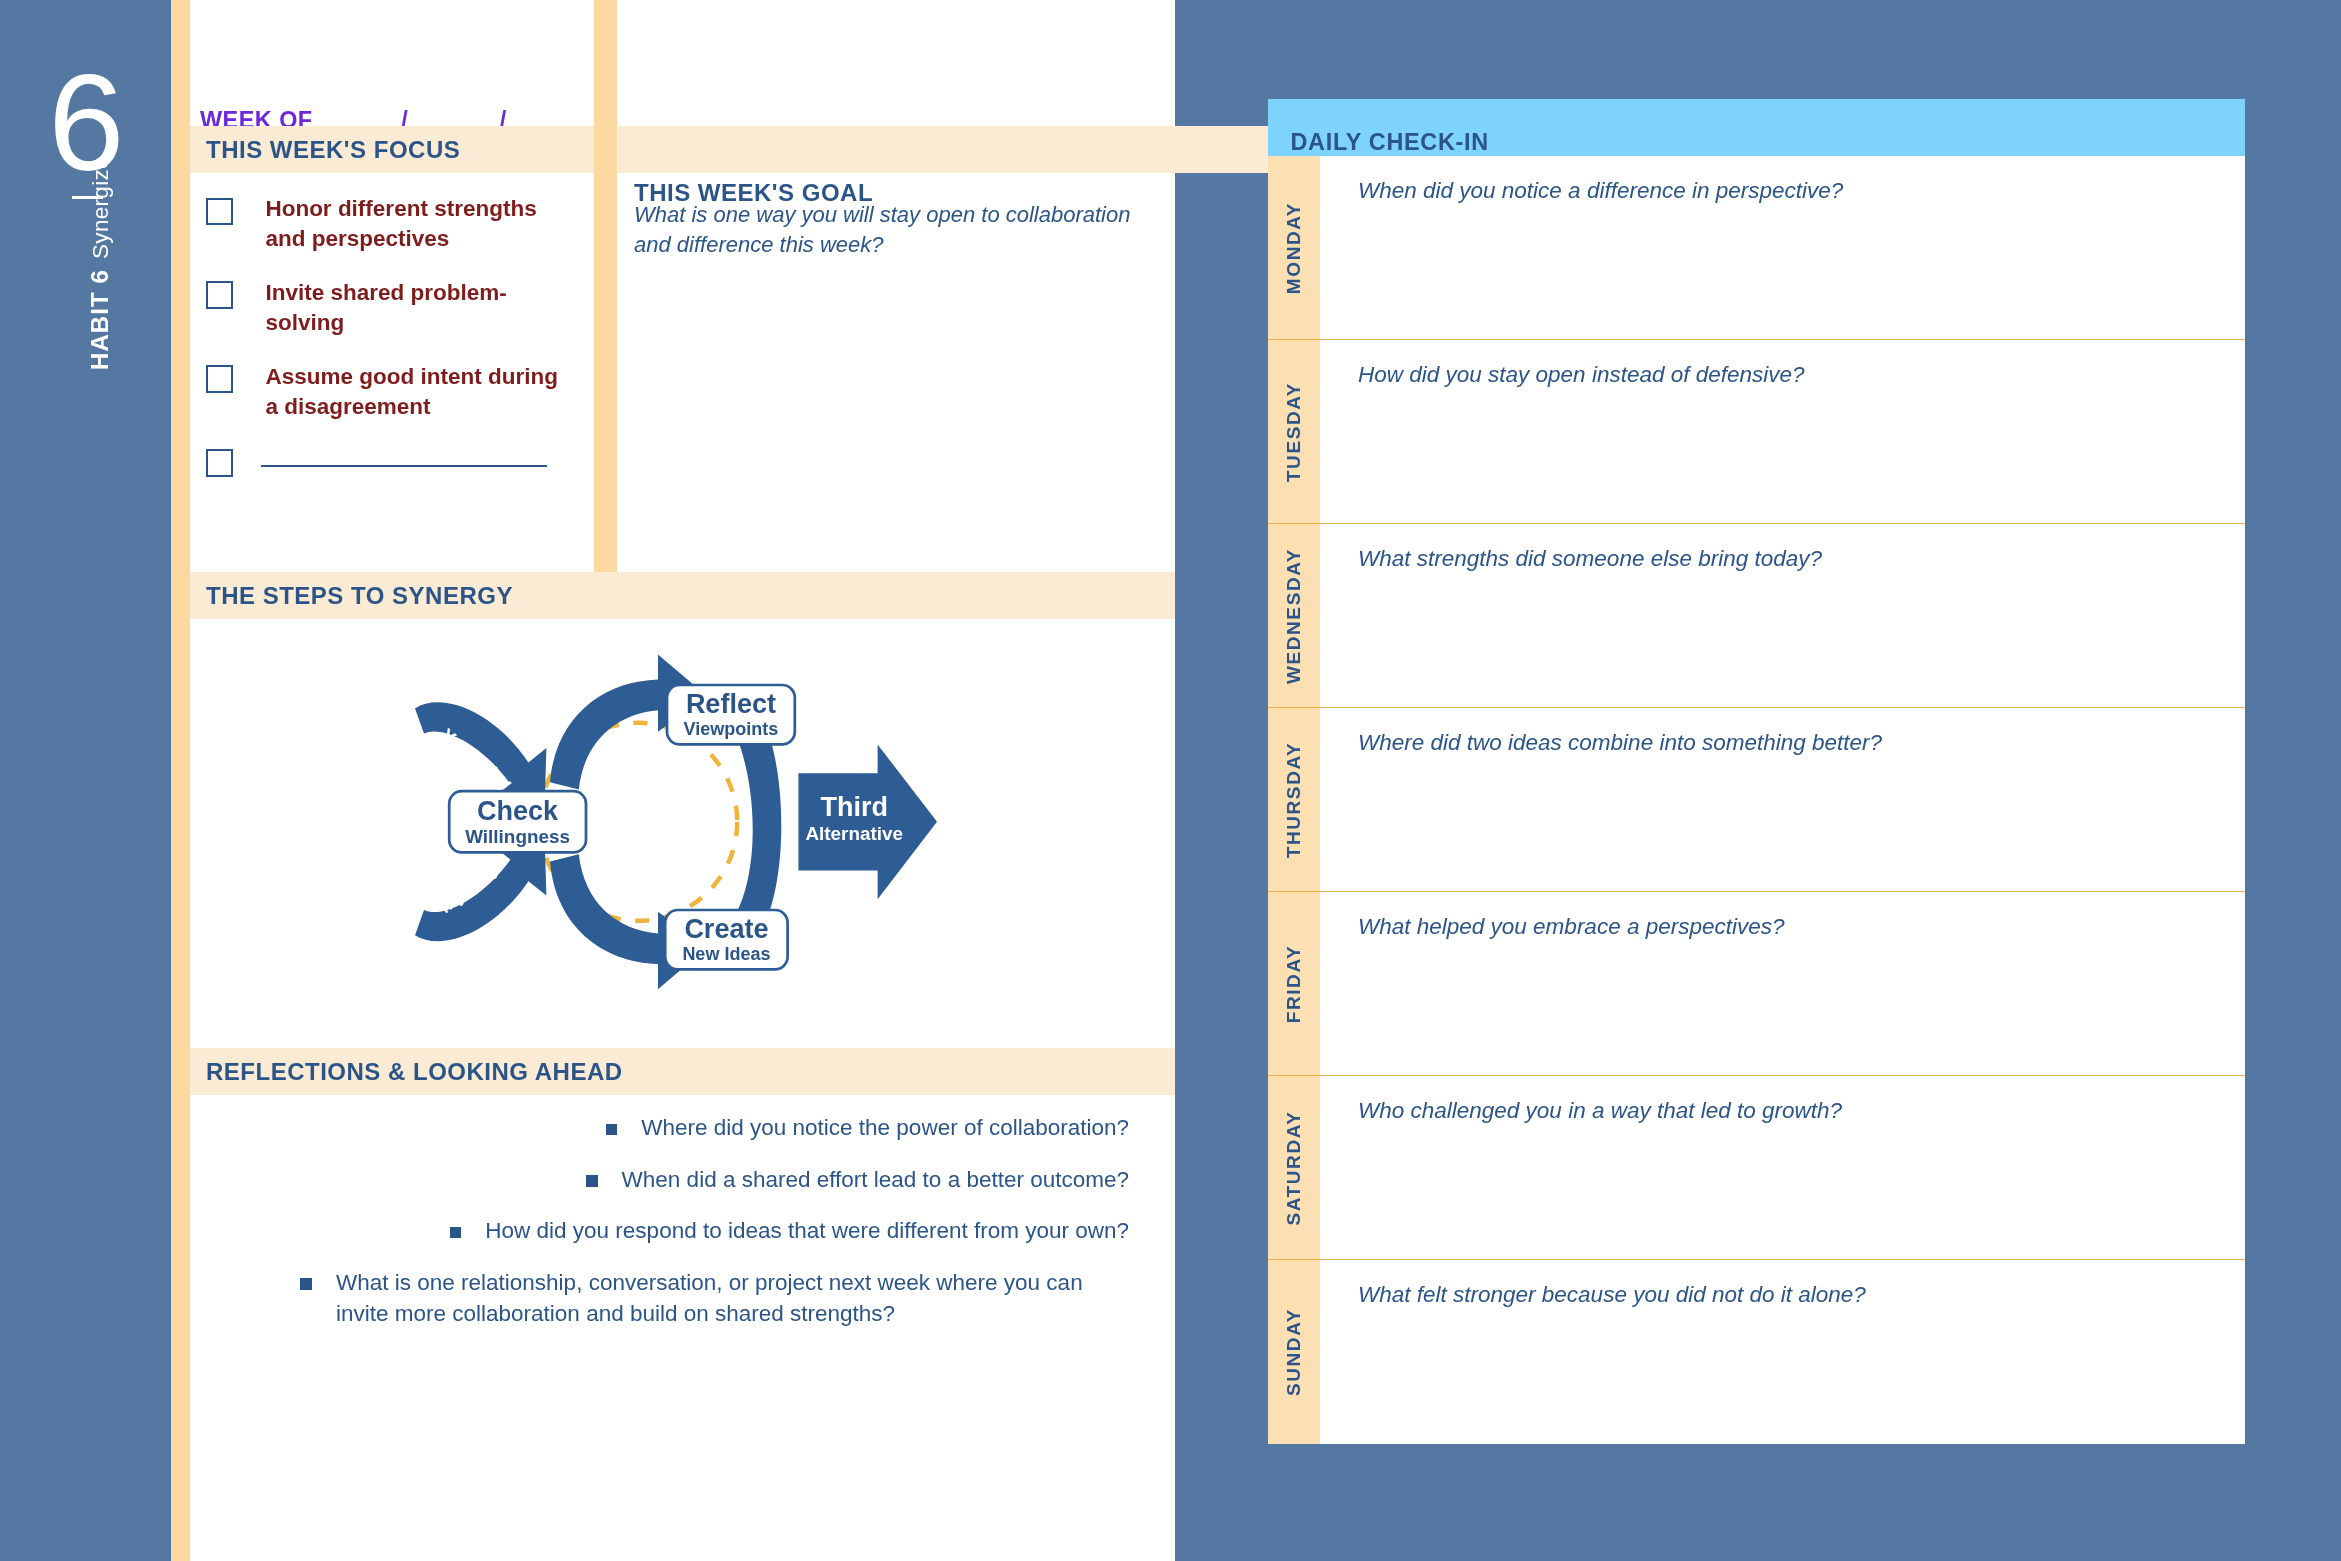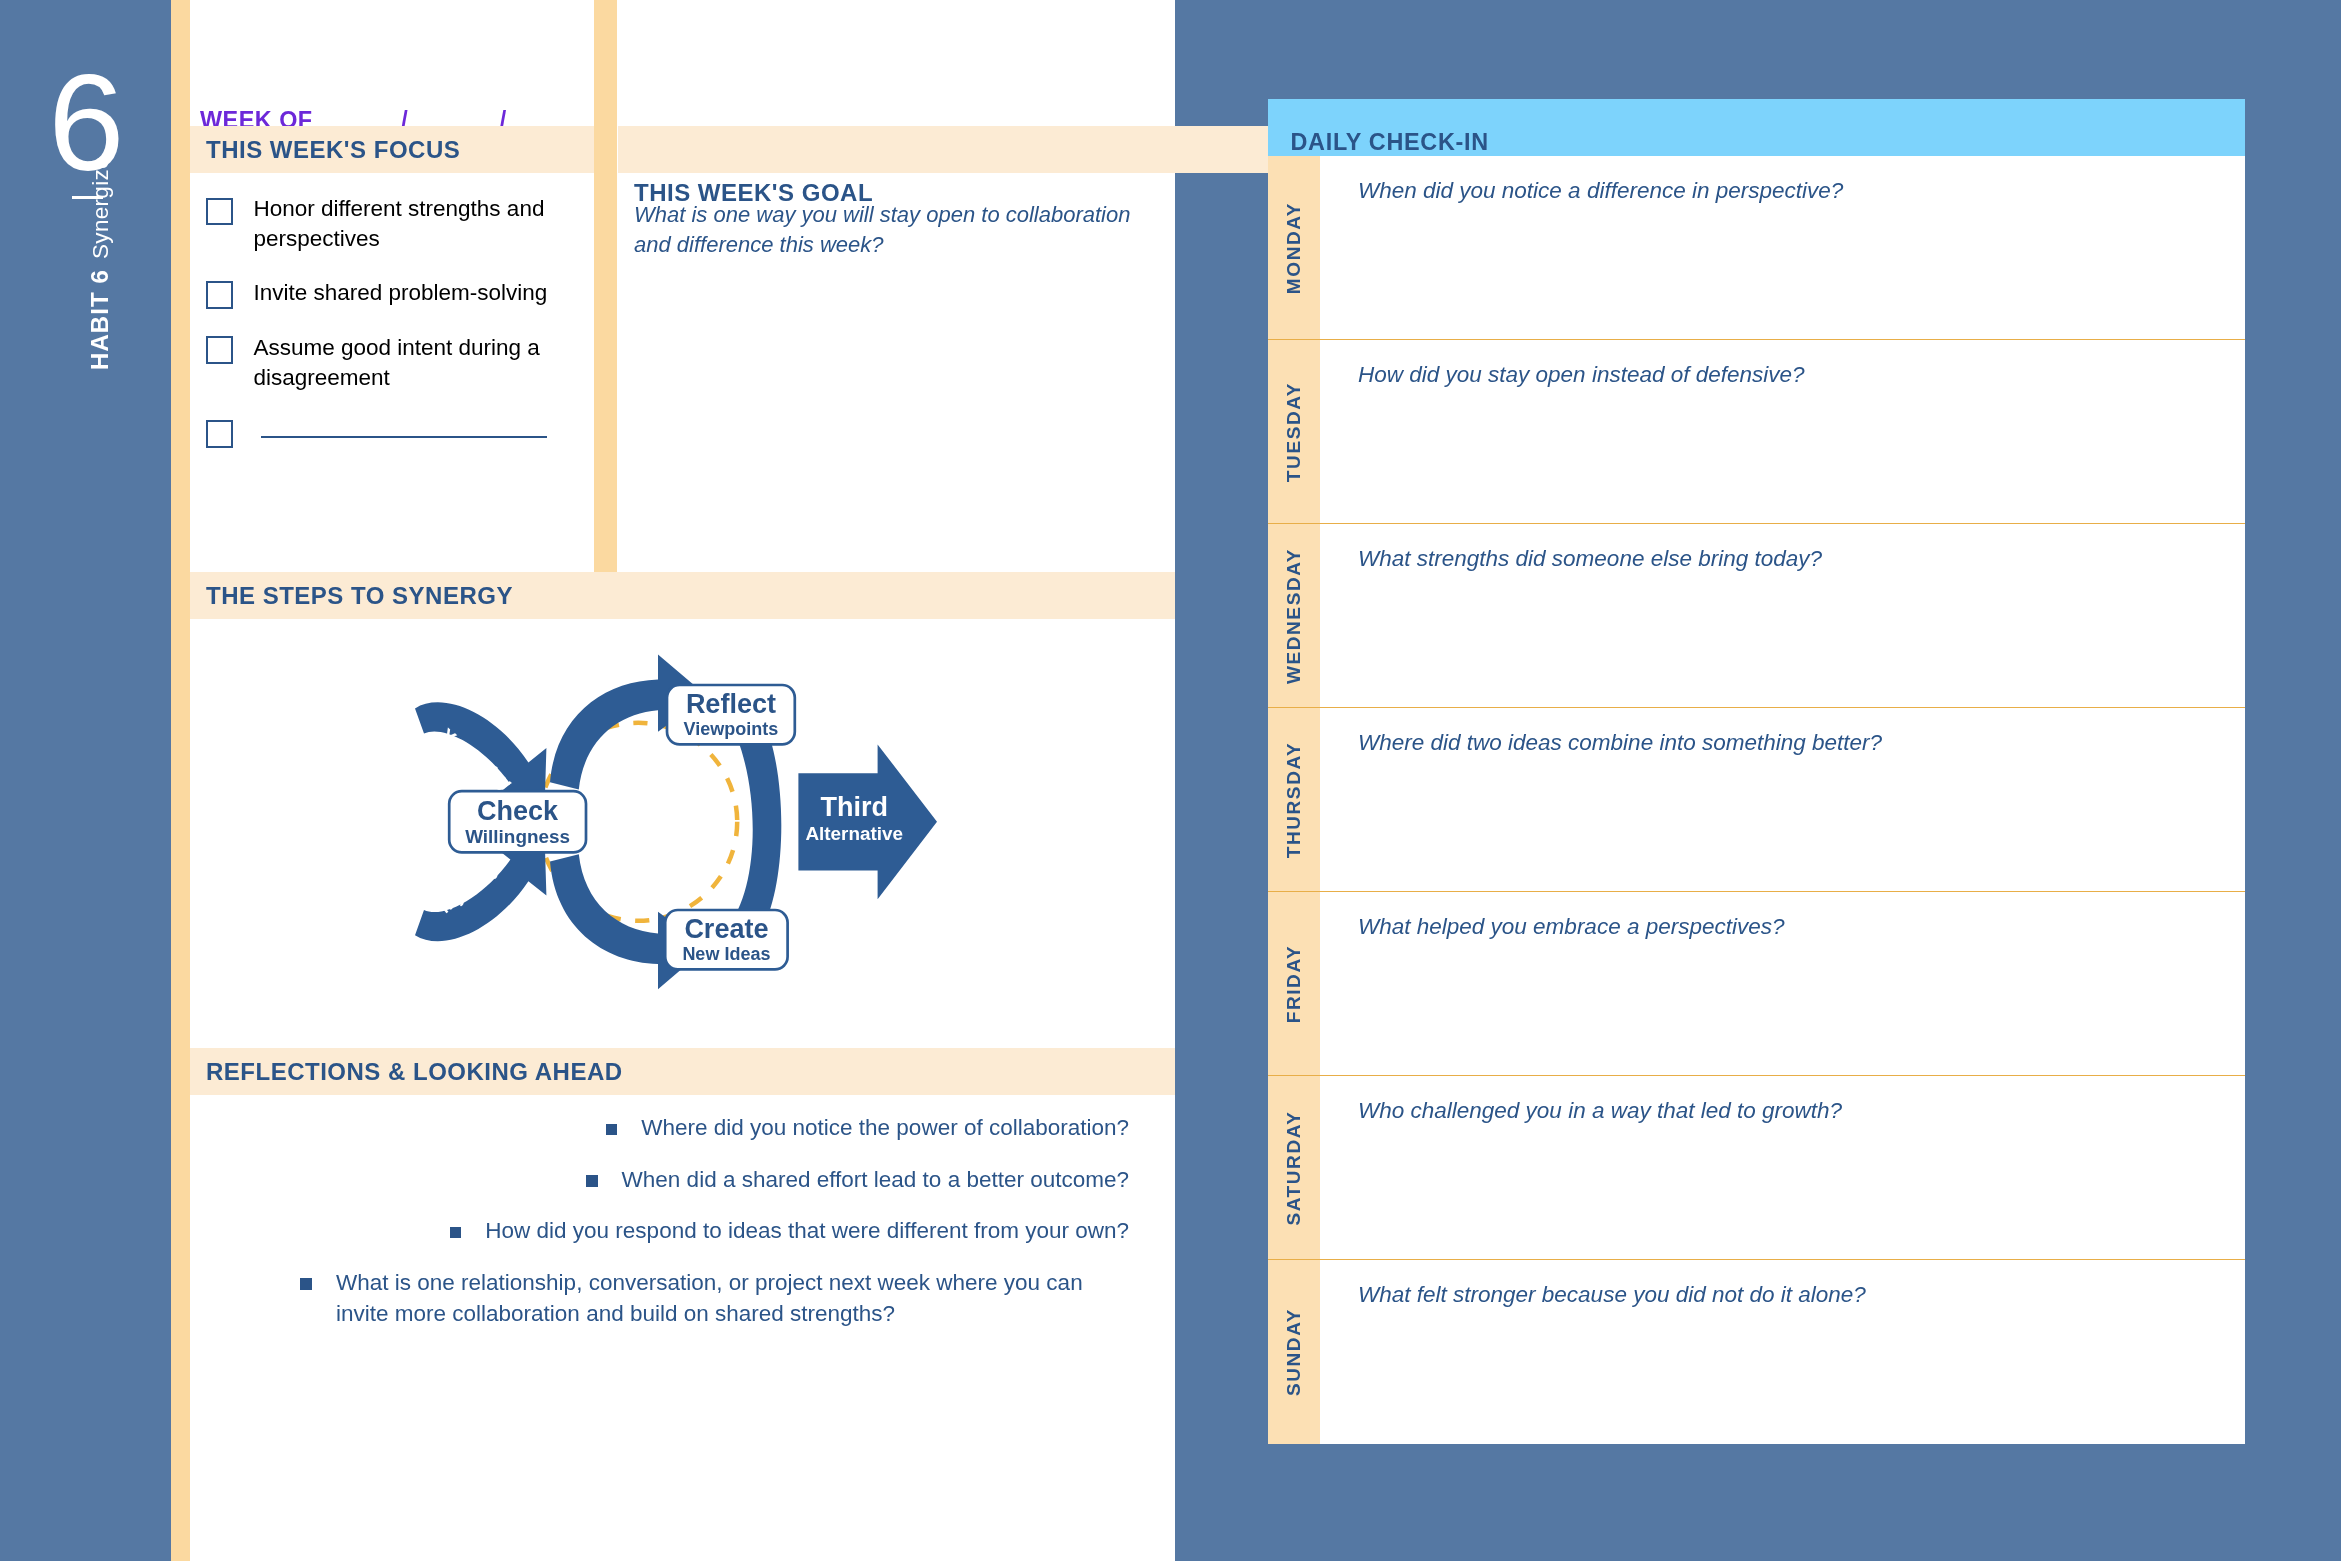--- a/index.html
+++ b/index.html
@@ -150,25 +150,25 @@
     margin-bottom: 24px;
   }
   .checkbox {
     flex: 0 0 auto;
     width: 23.4px; height: 23.4px;
     border: 2.7px solid #2B5488;
     background: #FFFFFF;
     margin-top: 3.6px;
   }
   .check-text {
-    margin-left: 20px;
+    margin-left: 32px;
     font-size: 22.5px;
     line-height: 1.33;
-    color: #000000;
-    font-weight: 400;
+    color: #7f1d1d;
+    font-weight: 700;
     max-width: 306px;
   }
   .check-blank-line {
     margin-left: 28px;
     margin-top: 18px;
     width: 286px;
     border-bottom: 2.7px solid #2B5488;
     height: 1.8px;
   }
 

